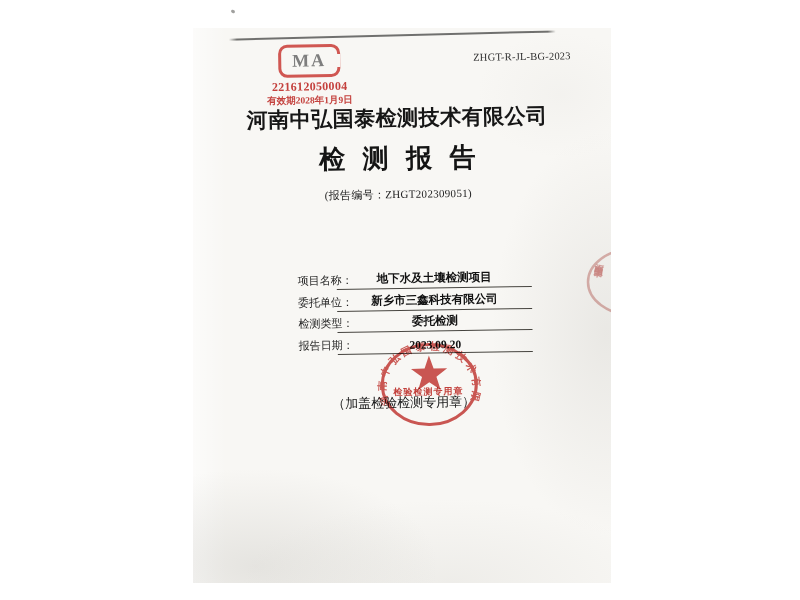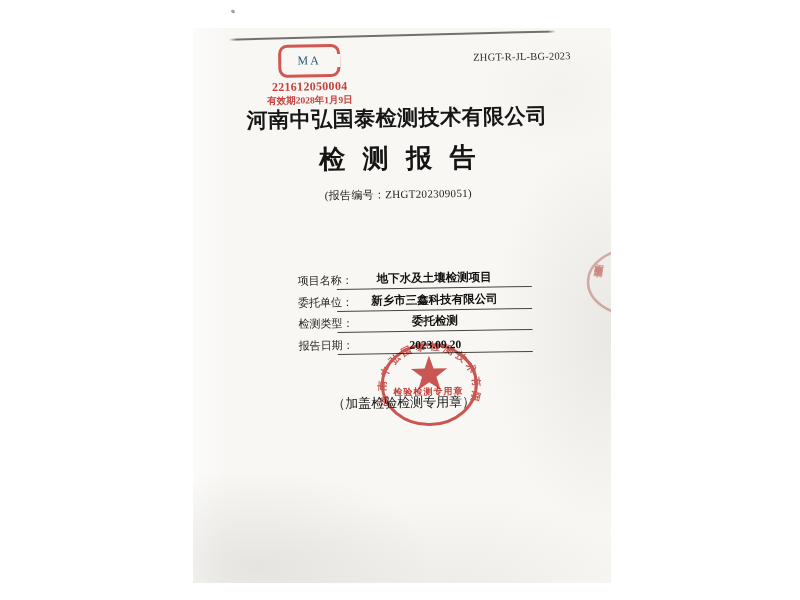--- a/index.html
+++ b/index.html
@@ -41,21 +41,21 @@
     transform:rotate(-0.55deg);transform-origin:left center;opacity:.85;
     background:linear-gradient(90deg, rgba(88,88,86,0) 0, #585856 8px, #585856 calc(100% - 8px), rgba(88,88,86,0) 100%);
   }
   
   .cma{position:absolute;left:270px;top:43px;width:86px;text-align:center;color:#cc4944;}
   .cma-box{
     position:relative;margin:0 auto;width:56px;height:27px;
     border:3px solid #cc4944;border-radius:9px;opacity:.92;
   }
   .cma-gap{position:absolute;right:-3px;top:7px;width:4px;height:13px;background:#f8f7f4;}
-  .cma-ma{display:block;line-height:27px;font-size:12px;font-weight:normal;letter-spacing:2px;color:#0c4a6e;}
+  .cma-ma{display:block;line-height:27px;font-size:18px;font-weight:bold;letter-spacing:2px;color:#737373;}
   .cma-cert{margin-top:2px;font-size:12px;font-weight:bold;letter-spacing:0.3px;color:#c4413d;white-space:nowrap;}
   .cma-valid{font-size:9.5px;font-weight:bold;color:#c4413d;white-space:nowrap;}
   .doc-code{position:absolute;left:477px;top:53px;font-size:10.5px;color:#2e2e2e;letter-spacing:0.2px;}
   
   .company{position:absolute;left:198px;top:104px;width:404px;text-align:center;
     font-size:21px;font-weight:bold;color:#161616;letter-spacing:0.5px;white-space:nowrap;}
   .title{position:absolute;left:198px;top:141px;width:404px;text-align:center;
     font-size:26px;font-weight:bold;color:#141414;letter-spacing:1px;word-spacing:9px;white-space:nowrap;}
   .repno{position:absolute;left:198px;top:187px;width:404px;text-align:center;
     font-size:11px;color:#222;letter-spacing:0.3px;}

